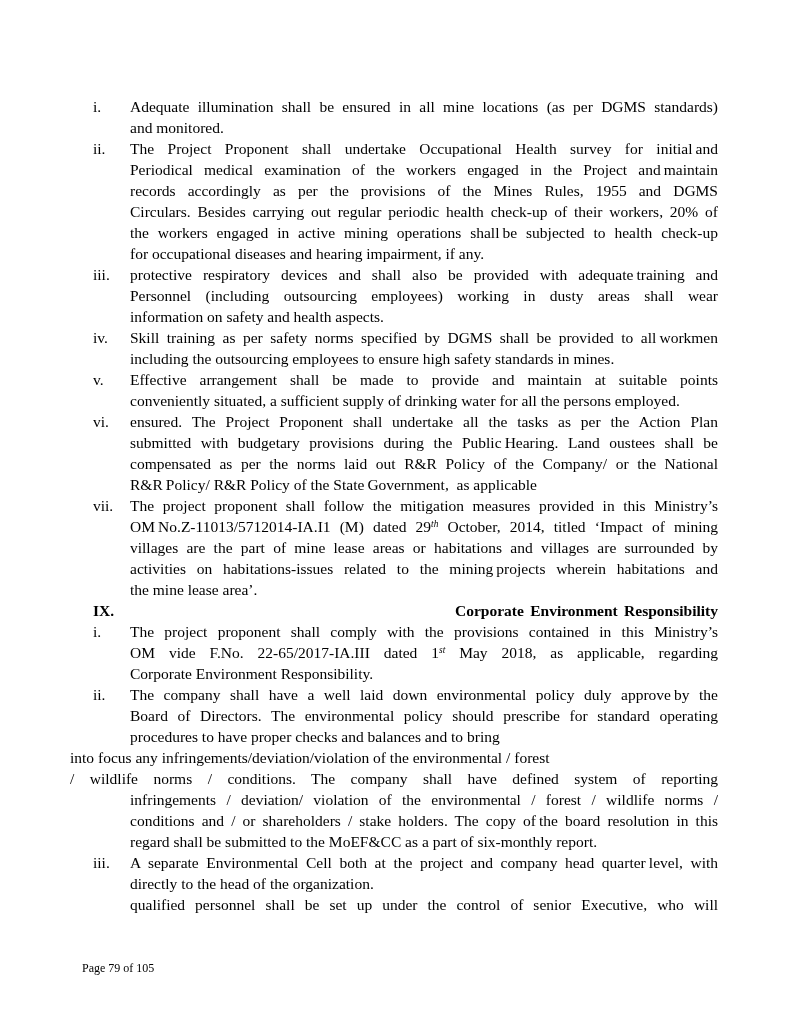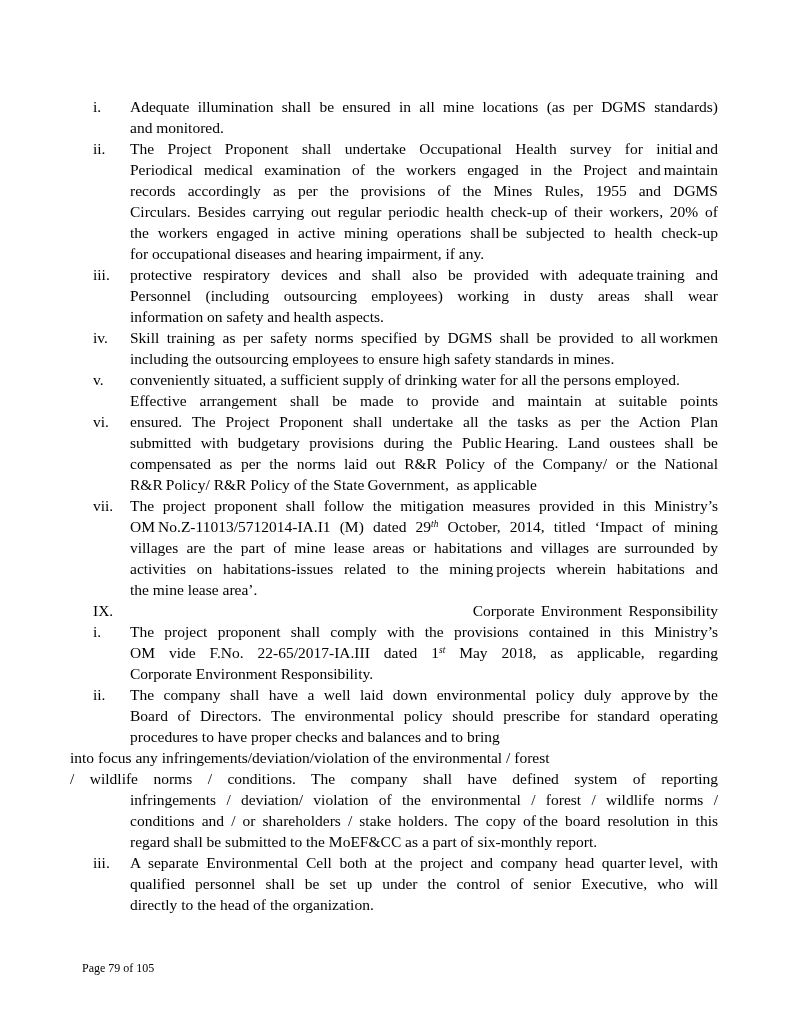--- a/index.html
+++ b/index.html
@@ -11,21 +11,21 @@
   .block { display:flex; }
   .marker { width:37px; flex:none; font-size:15.5px; line-height:21px; }
   .lines { flex:1; min-width:0; }
   .line {
     font-size:15.5px; line-height:21px; height:21px; overflow:hidden;
     white-space:nowrap; text-align:left;
   }
   .line.j { white-space:normal; text-align:justify; text-align-last:justify; }
   .block.outdent { margin-left:-23px; }
   .block.textcol { padding-left:37px; }
-  .block.bold { font-weight:normal;gap:12px; }
+  .block.bold { font-weight:bold;gap:12px; }
   .block.bold .line { word-spacing:2.5px;text-align:right; }
   sup { font-size:0.6em; line-height:0; vertical-align:5px;font-style:italic; }
   .footer {
     position:absolute; left:82px; top:961px; width:638px;
     display:flex; justify-content:space-between; align-items:baseline;
     font-size:12px;
   }
   .footer-left { font-style:italic; }
   .footer-right b { font-weight:normal;text-align:right; }
 </style>
@@ -63,22 +63,22 @@
       <div class="block item">
         <div class="marker">iv.</div>
         <div class="lines">
           <div class="line j">Skill training as per safety norms specified by DGMS shall be provided to all workmen</div>
           <div class="line">including the outsourcing employees to ensure high safety standards in mines.</div>
         </div>
       </div>
       <div class="block item">
         <div class="marker">v.</div>
         <div class="lines">
+          <div class="line j">Effective arrangement shall be made to provide and maintain at suitable points</div>
           <div class="line">conveniently situated, a sufficient supply of drinking water for all the persons employed.</div>
-          <div class="line j">Effective arrangement shall be made to provide and maintain at suitable points</div>
         </div>
       </div>
       <div class="block item">
         <div class="marker">vi.</div>
         <div class="lines">
           <div class="line j">ensured. The Project Proponent shall undertake all the tasks as per the Action Plan</div>
           <div class="line j">submitted with budgetary provisions during the Public Hearing. Land oustees shall be</div>
           <div class="line j">compensated as per the norms laid out R&amp;R Policy of the Company/ or the National</div>
           <div class="line">R&amp;R Policy/ R&amp;R Policy of the State Government, as applicable</div>
         </div>
@@ -125,21 +125,21 @@
         <div class="lines">
           <div class="line j">infringements / deviation/ violation of the environmental / forest / wildlife norms /</div>
           <div class="line j">conditions and / or shareholders / stake holders. The copy of the board resolution in this</div>
           <div class="line">regard shall be submitted to the MoEF&amp;CC as a part of six-monthly report.</div>
         </div>
       </div>
       <div class="block item">
         <div class="marker">iii.</div>
         <div class="lines">
           <div class="line j">A separate Environmental Cell both at the project and company head quarter level, with</div>
+          <div class="line">directly to the head of the organization.</div>
           <div class="line j">qualified personnel shall be set up under the control of senior Executive, who will</div>
-          <div class="line">directly to the head of the organization.</div>
         </div>
       </div>
     </div>
   <div class="footer">
     <span class="footer-right"><span>Page </span><b>79</b><span> of </span><b>105</b></span>
   </div>
 </div>
 
 </body></html>

